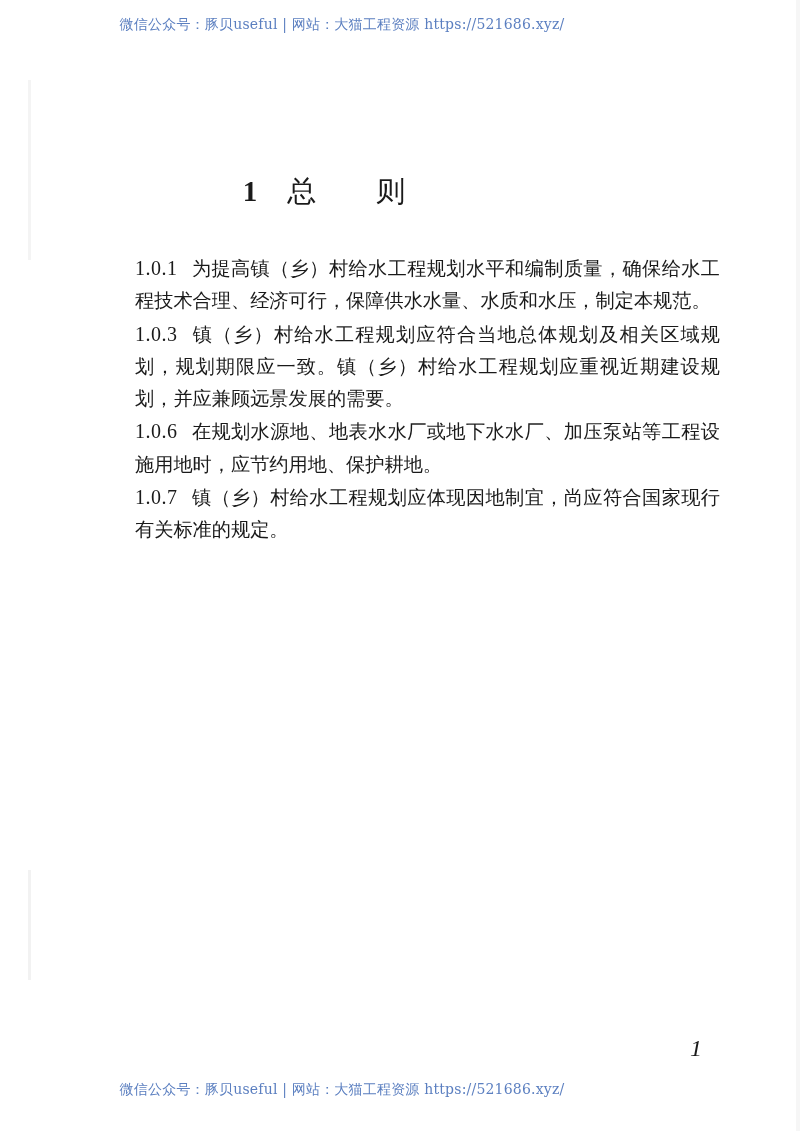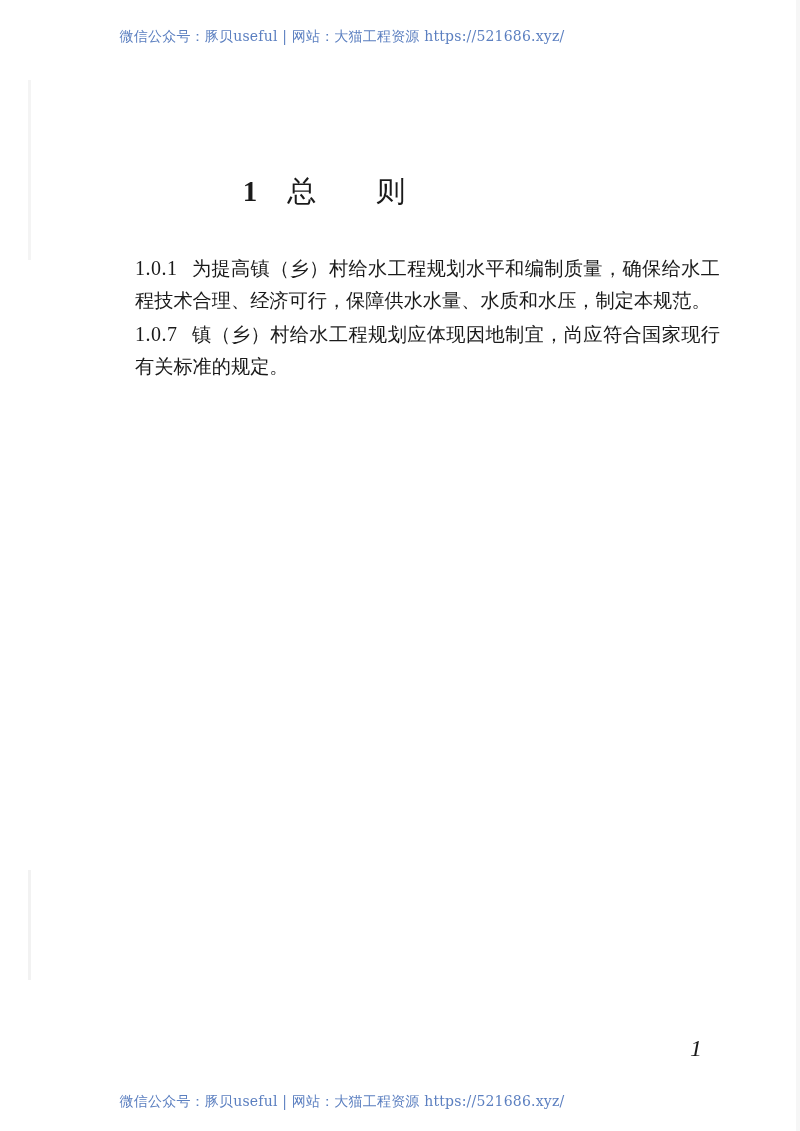--- a/index.html
+++ b/index.html
@@ -1,19 +1,19 @@
 <!DOCTYPE html>
 <html><head>
 <meta charset="utf-8">
 <style>
   html, body { margin:0; padding:0; }
   body { width:800px; height:1131px; background:#ffffff; position:relative; overflow:hidden;
          font-family: "DejaVu Serif", "Liberation Serif", serif; color:#1a1a1a; }
   .watermark { position:absolute; left:0; width:684px; text-align:center; font-size:14px;
-               color:#5b7fc0; font-family:"DejaVu Serif","Liberation Serif",serif; letter-spacing:0.2px;margin-top:12px; }
+               color:#5b7fc0; font-family:"DejaVu Serif","Liberation Serif",serif; letter-spacing:0.2px; }
   .watermark.top { top:16px; }
   .watermark.bottom { top:1081px; }
   .scan-edge { position:absolute; left:28px; top:80px; width:3px; height:180px; background:#f4f4f4; }
   .scan-edge2 { position:absolute; left:28px; top:870px; width:3px; height:110px; background:#f2f2f2; }
   .right-edge { position:absolute; right:0; top:0; width:4px; height:1131px; background:#f6f6f6; }
   .title { position:absolute; top:172px; left:0; width:648px; text-align:center; font-size:29px; }
   .title .num { font-family:"Liberation Serif", serif; font-weight:bold; margin-right:30px; }
   .title .w1 { margin-right:60px; }
   .content { position:absolute; left:135px; top:252px; width:585px; font-size:19.2px; line-height:32.3px; }
   .content p { margin:0; text-align:justify; text-align-last:left; }
@@ -28,18 +28,20 @@
 <div class="scan-edge"></div>
 <div class="scan-edge2"></div>
 <div class="right-edge"></div>
 
 <h1 class="title" style="margin:0;font-weight:normal;">
   <span class="num">1</span><span class="w1">总</span><span>则</span>
 </h1>
 
 <div class="content">
   <p><span class="clause-num">1.0.1</span><span>为提高镇（乡）村给水工程规划水平和编制质量，确保给水工程技术合理、经济可行，保障供水水量、水质和水压，制定本规范。</span></p>
+  <p><span class="clause-num">1.0.3</span><span>镇（乡）村给水工程规划应符合当地总体规划及相关区域规划，规划期限应一致。镇（乡）村给水工程规划应重视近期建设规划，并应兼顾远景发展的需要。</span></p>
+  <p><span class="clause-num">1.0.6</span><span>在规划水源地、地表水水厂或地下水水厂、加压泵站等工程设施用地时，应节约用地、保护耕地。</span></p>
   <p><span class="clause-num">1.0.7</span><span>镇（乡）村给水工程规划应体现因地制宜，尚应符合国家现行有关标准的规定。</span></p>
 </div>
 
 <div class="page-num">1</div>
 
 <div class="watermark bottom">微信公众号：豚贝useful | 网站：大猫工程资源 https://521686.xyz/</div>
 
 </body></html>

